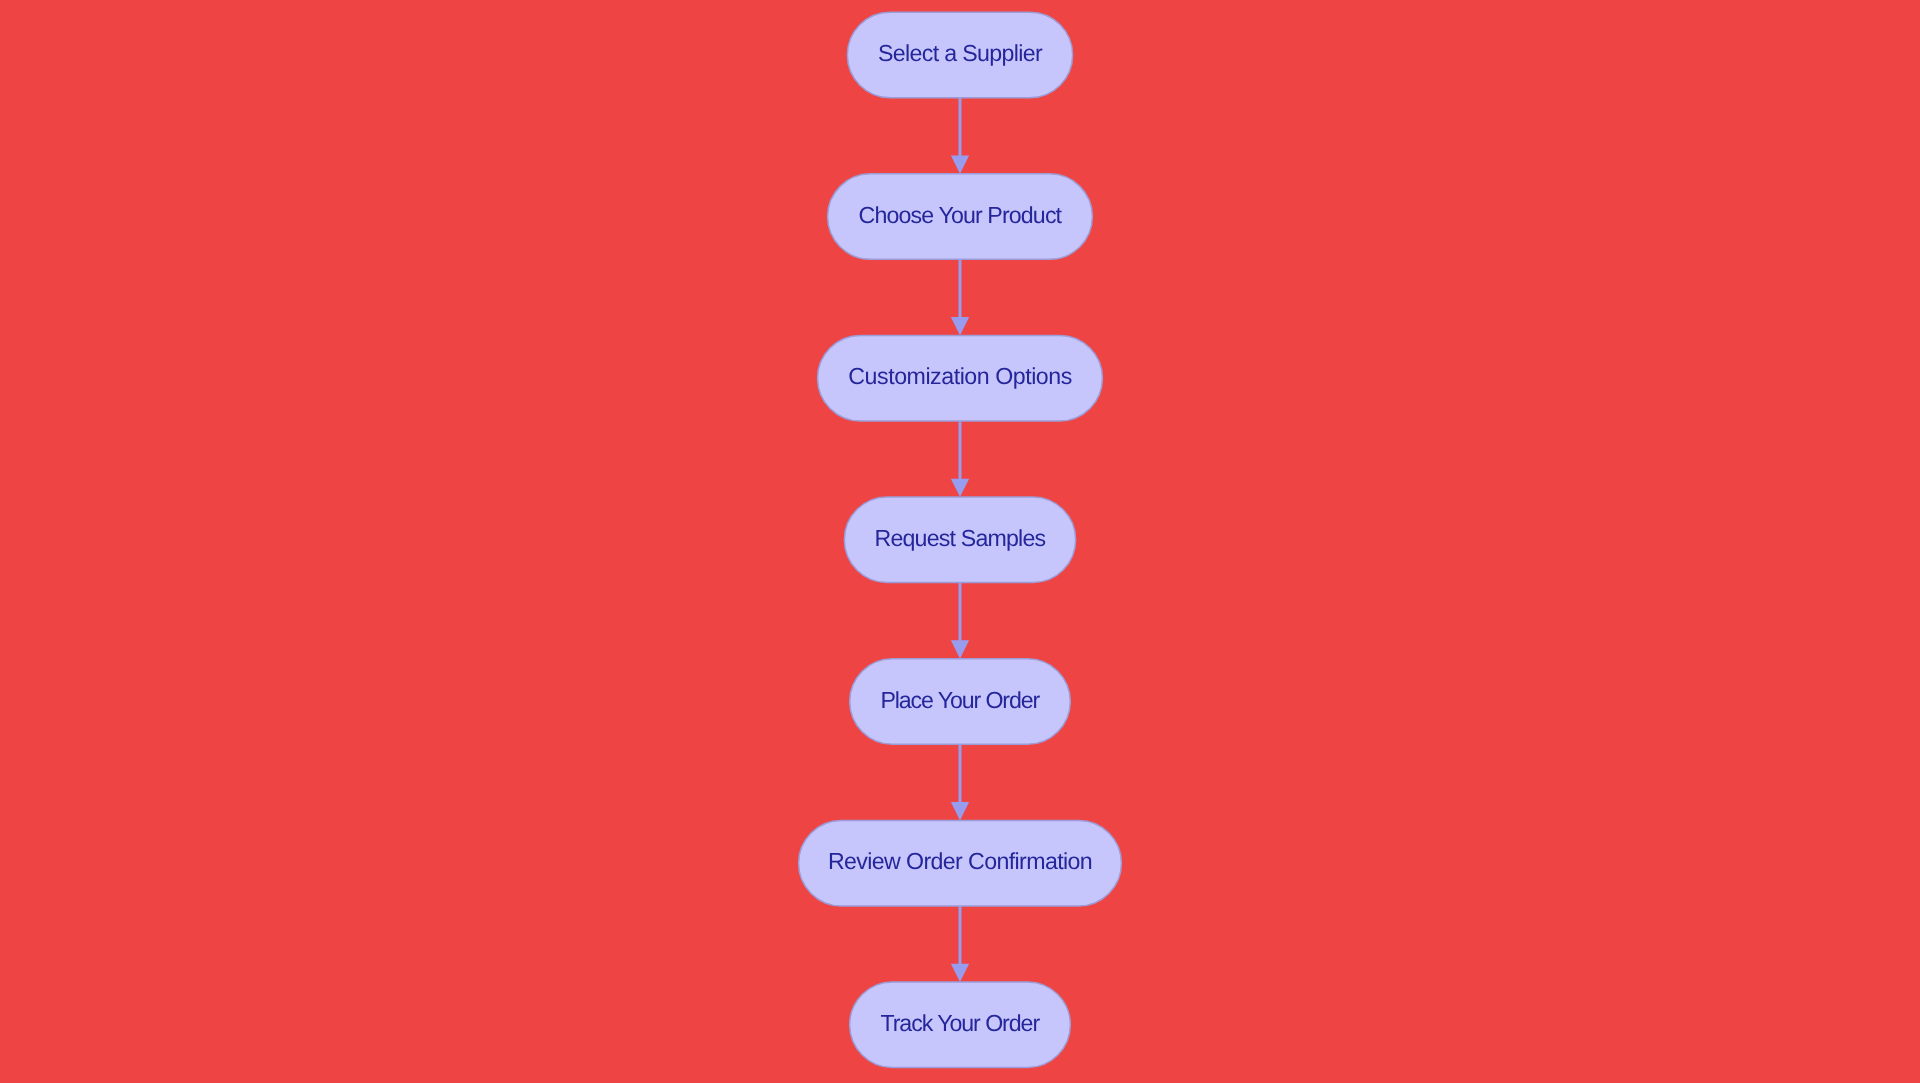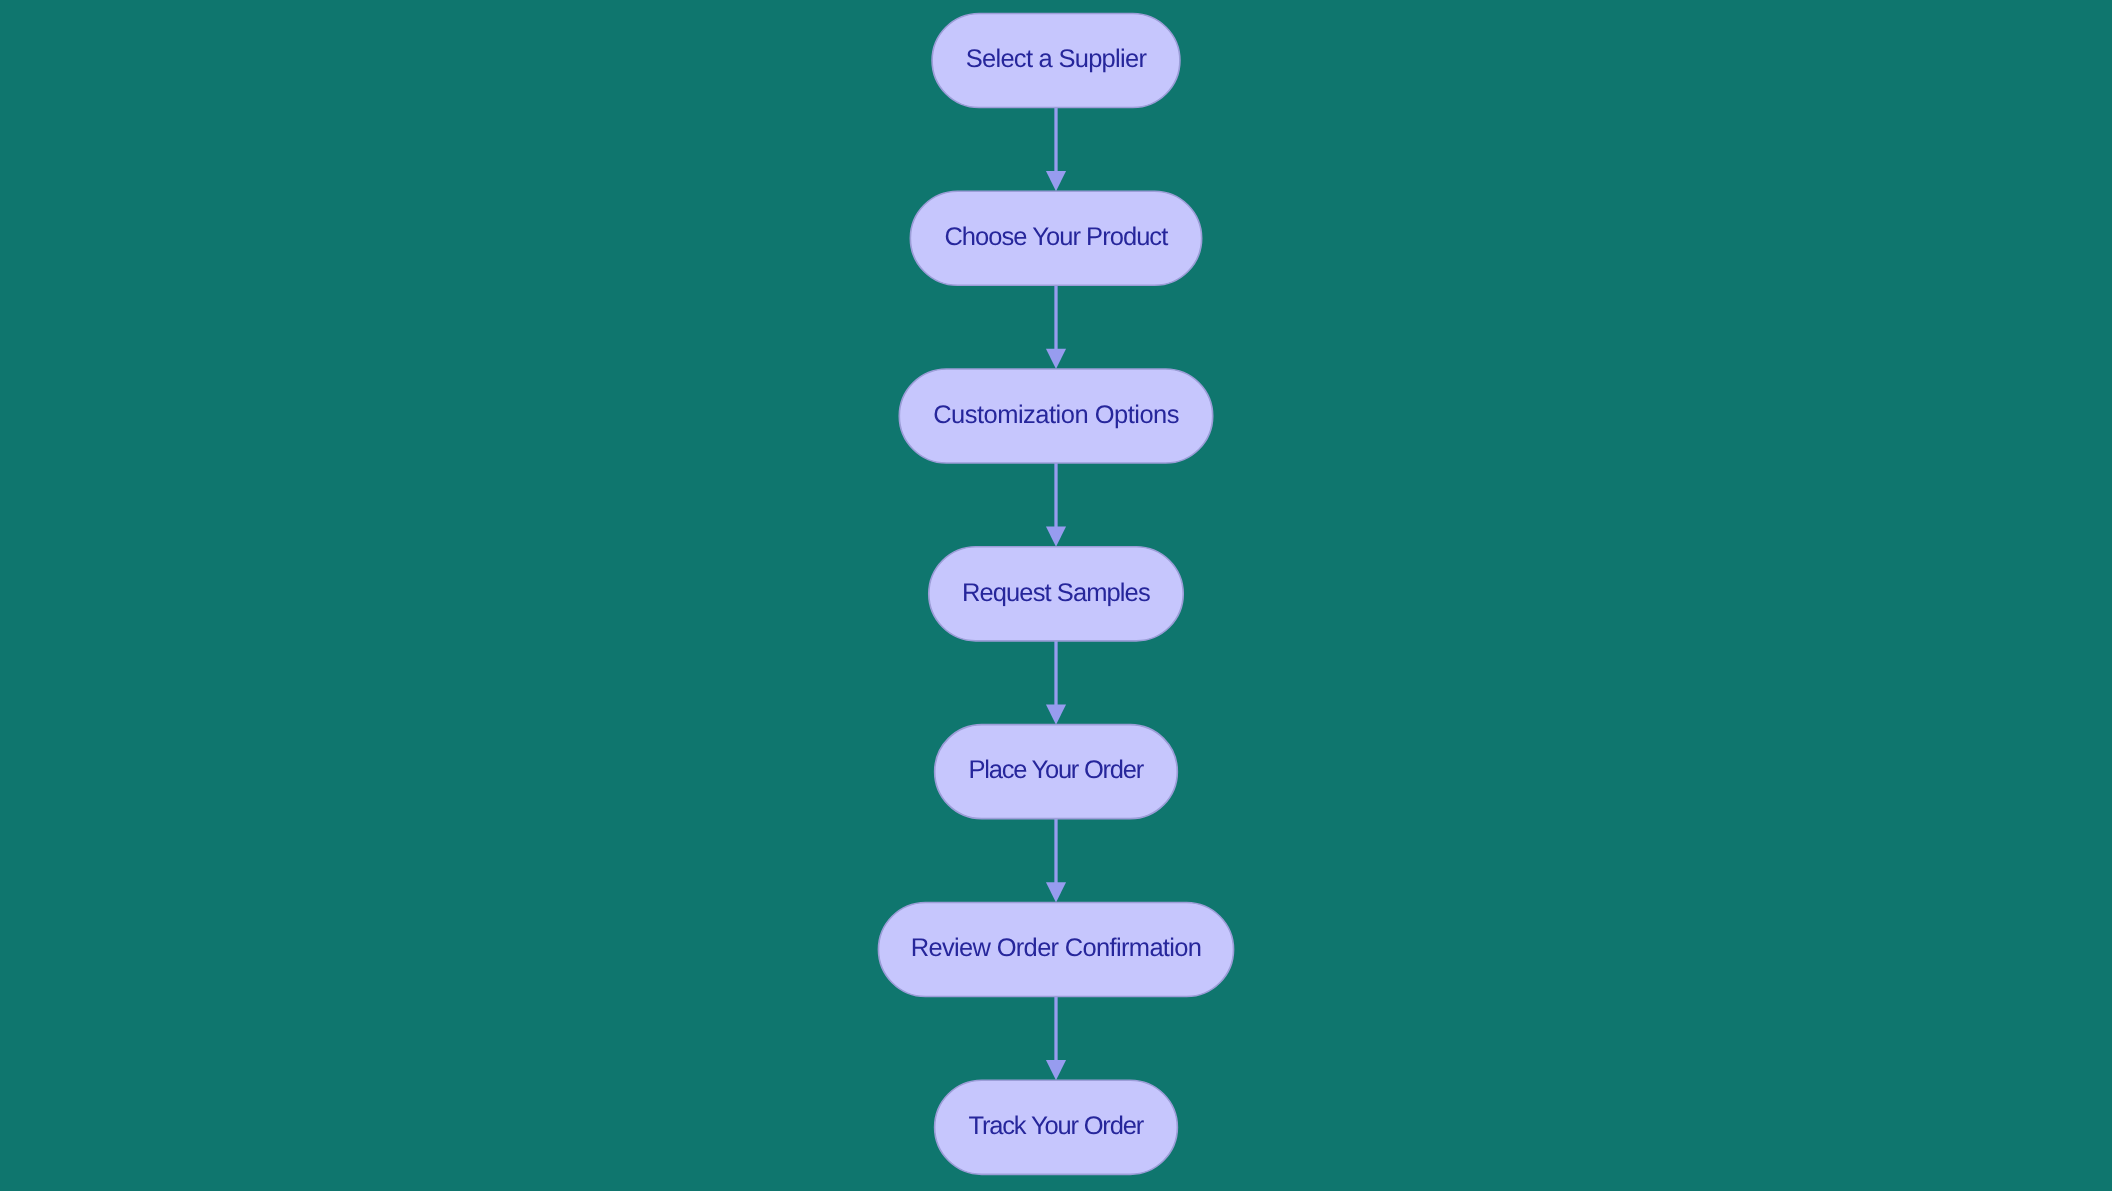--- a/index.html
+++ b/index.html
@@ -8,21 +8,21 @@
     padding: 0;
     background: #ffffff;
     width: 1920px;
     height: 1083px;
     overflow: hidden;
   }
   #flow-root {
     position: relative;
     width: 1920px;
     height: 1083px;
-    background: #0f766e;
+    background: #ef4444;
     font-family: "Liberation Sans", sans-serif;
   }
   #flow-svg {
     position: absolute;
     left: 0;
     top: 0;
     width: 1920px;
     height: 1083px;
     display: block;
   }

